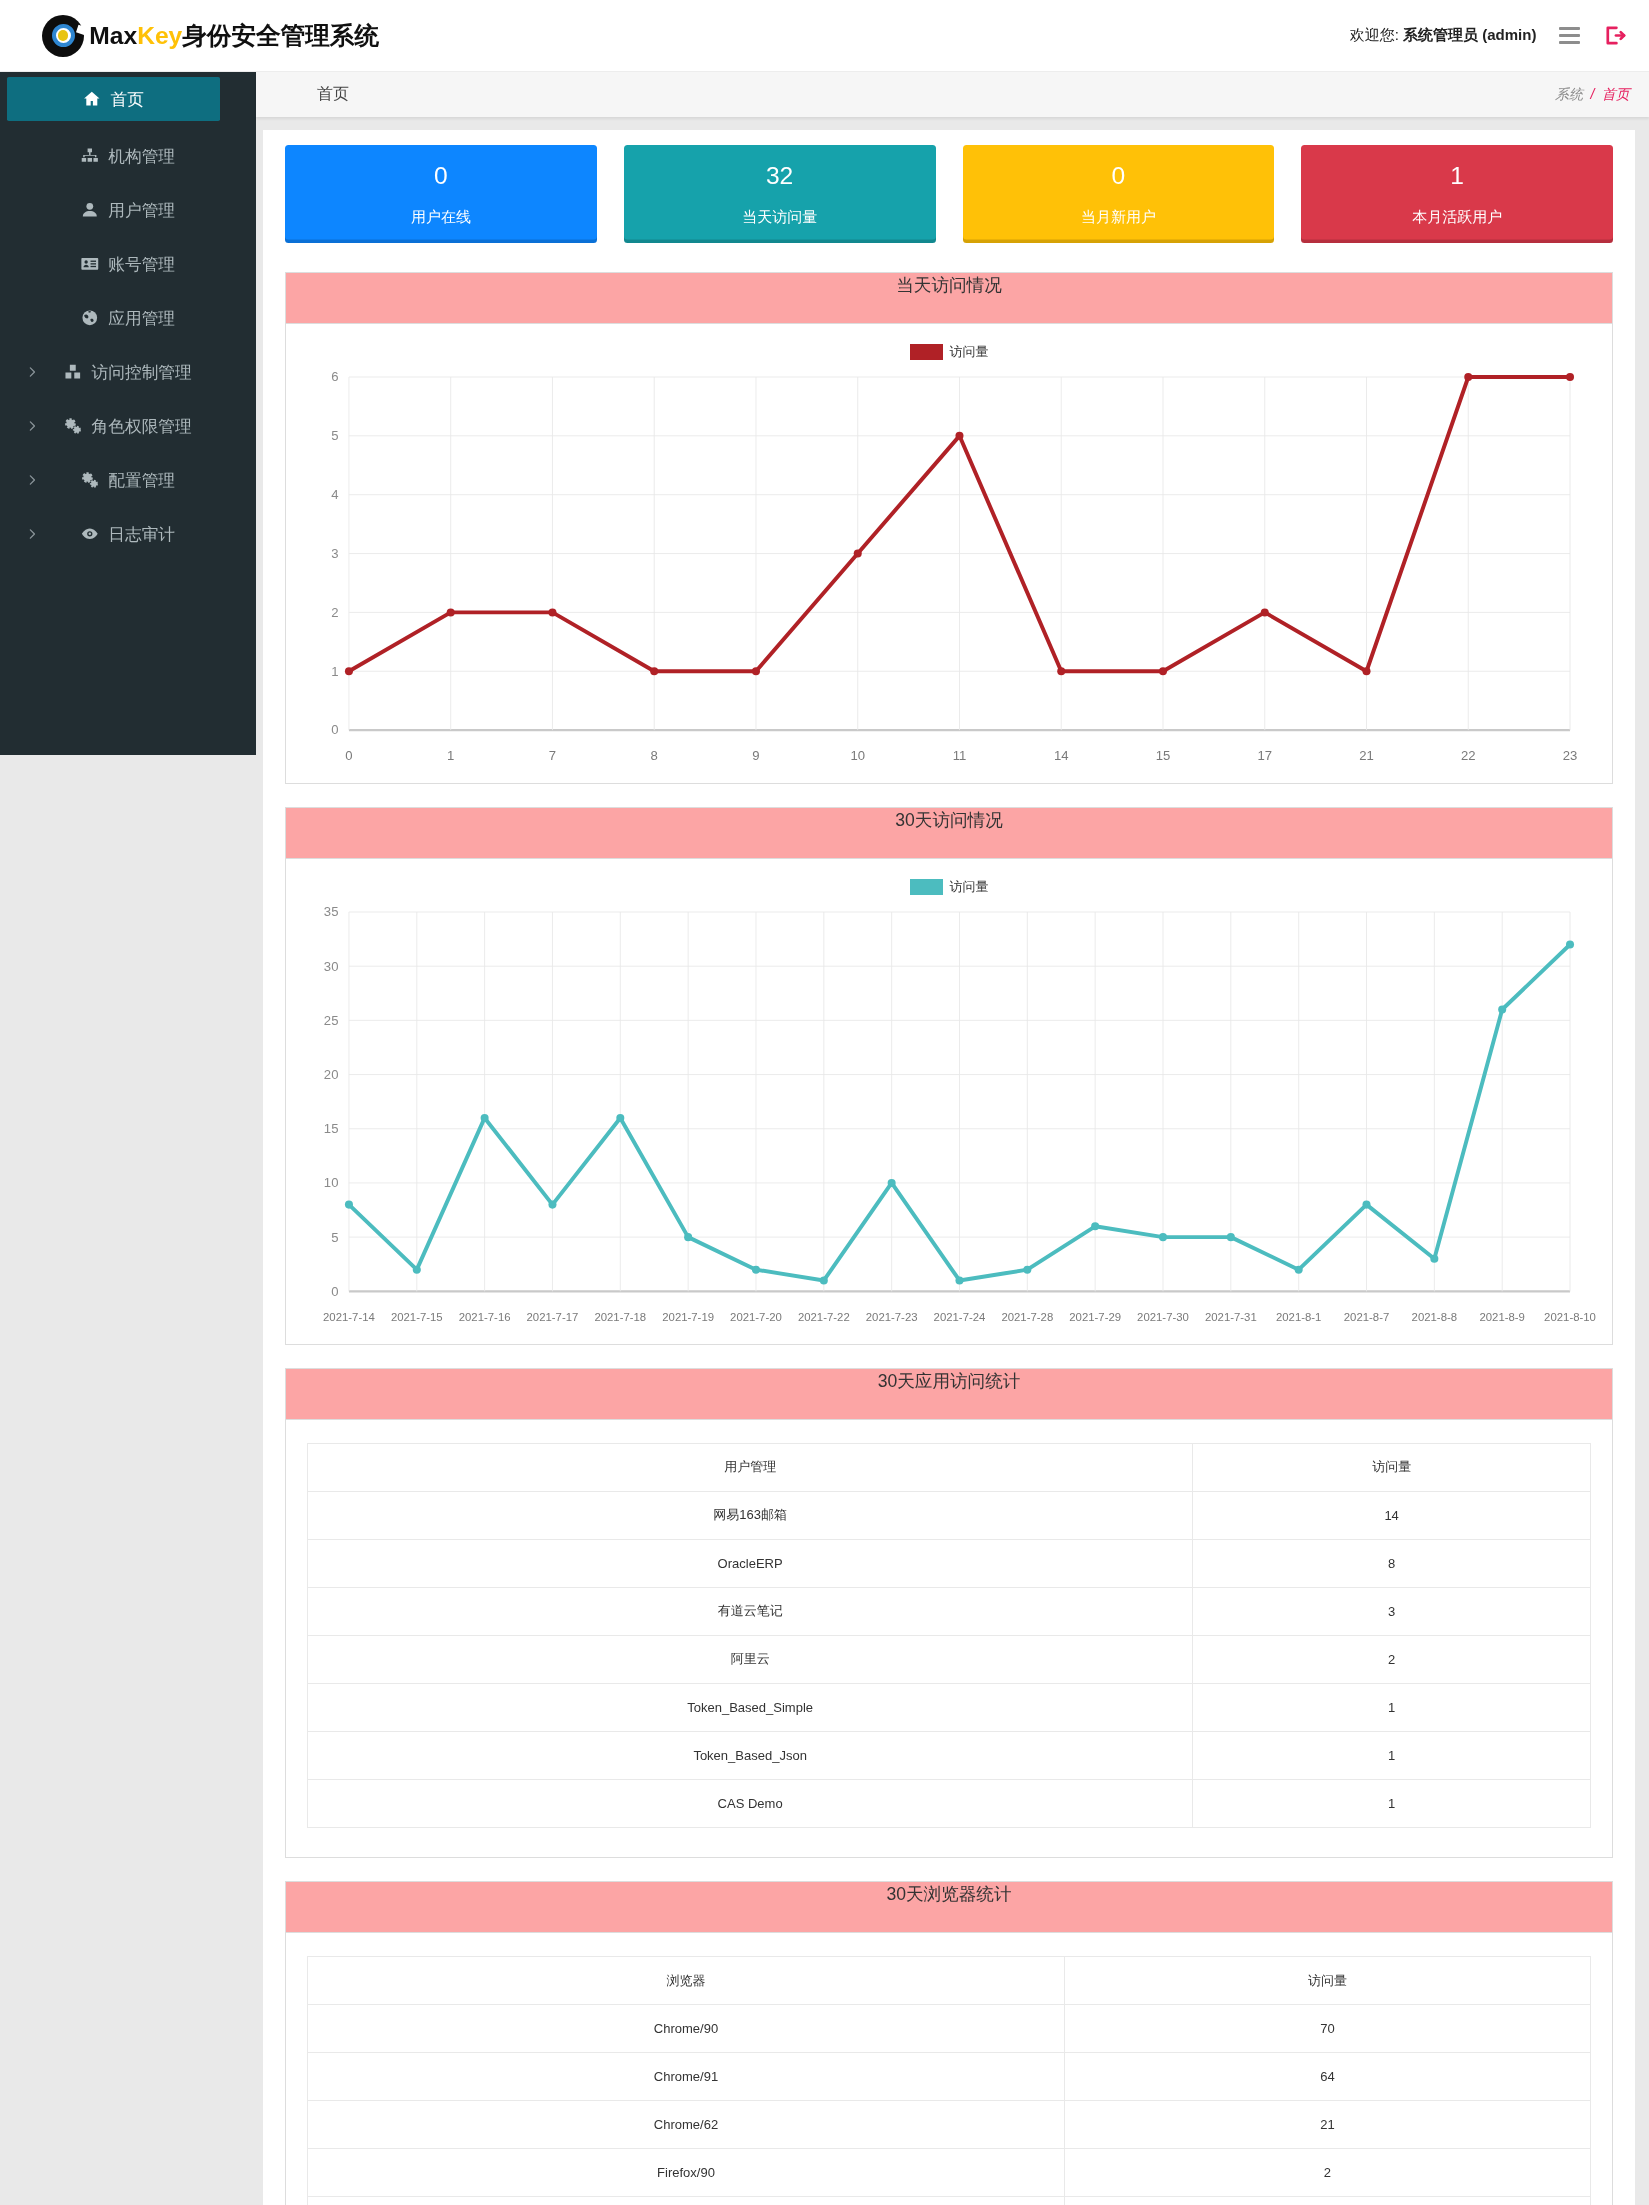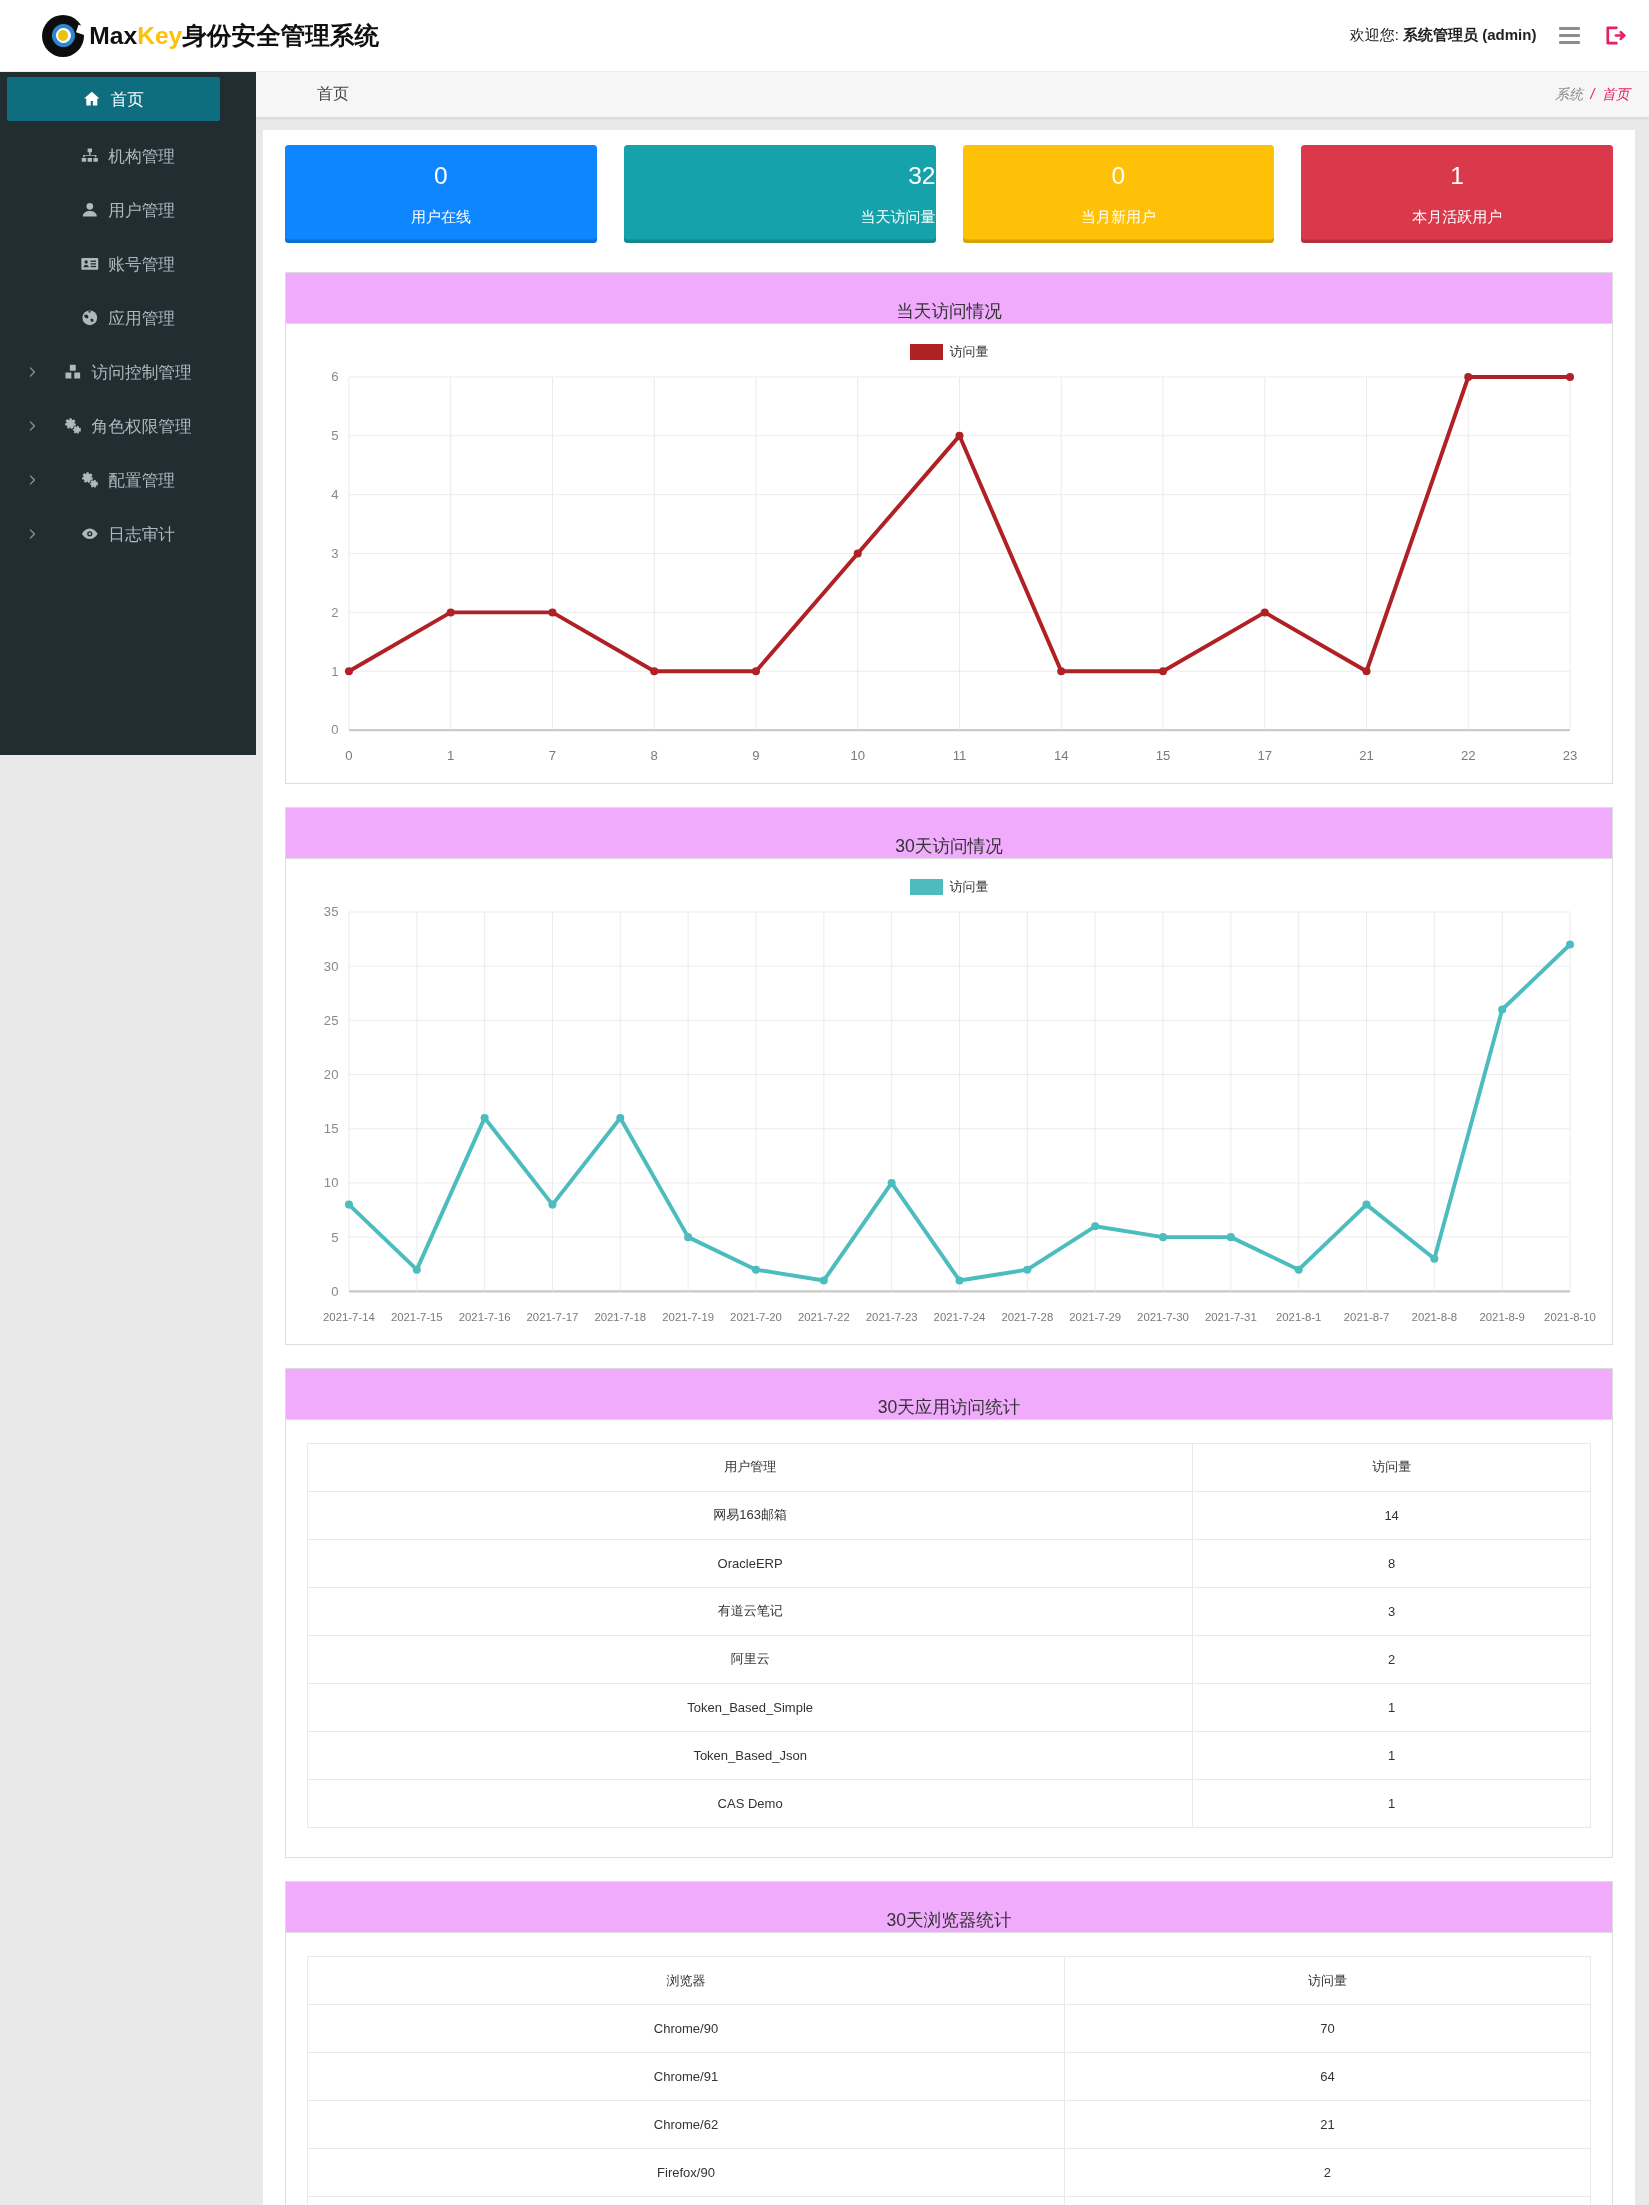--- a/index.html
+++ b/index.html
@@ -52,22 +52,22 @@
   .crumb-cur { color:var(--accent,#e6205f); text-decoration:none; cursor:pointer; }
   .content-card { background:#fff; margin:13px 14px 0 7px; padding:15px 22px 22px 22px; min-height:2045px; }
   
   .cards-row { display:flex; gap:27px; margin-bottom:29px; }
   .stat-card { flex:1; height:98px; border-radius:3.5px; color:#fff; text-align:center;
     box-shadow:inset 0 -3.5px 0 rgba(0,0,0,0.16); padding-top:18.4px; }
   .stat-card .num { font-size:24.6px; line-height:26px; }
   .stat-card .lbl { font-size:15px; margin-top:18.4px; }
   
   .panel { border:0.9px solid #ddd; margin-bottom:23px; background:#fff; }
-  .panel-header { height:51px; background:#f0abfc; border-bottom:0.9px solid #ddd;
-    display:flex; align-items:flex-end; justify-content:center; }
+  .panel-header { height:51px; background:#fca5a5; border-bottom:0.9px solid #ddd;
+    display:flex; align-items:flex-start; justify-content:center; }
   .panel-title { font-size:17.6px; color:#333; }
   .panel-body { padding:5.3px 0 8.8px 0; }
   .legend { display:flex; align-items:center; justify-content:center; gap:7px; margin:14px 0 1.8px 0;
     font-size:13px; color:#333; }
   .legend .swatch { display:inline-block; width:33px; height:16px; }
   .panel-body svg { display:block; }
   
   .tbl-wrap { padding:17.6px 21px 21px 21px; }
   table.data { width:100%; border-collapse:collapse; border:0.9px solid #e4e4e4; }
   table.data th, table.data td { border:0.9px solid #e9e9e9; text-align:center; height:48px;
@@ -229,21 +229,21 @@
       <span class="crumb-sep">/</span>
       <a class="crumb-cur">首页</a>
     </span>
   </div>
   <div class="content-card">
     <div class="cards-row" id="cards-row">
         <div class="stat-card" style="background: rgb(13, 134, 255);">
           <div class="num">0</div>
           <div class="lbl">用户在线</div>
         </div>
-        <div class="stat-card" style="background: rgb(22, 162, 171); text-align: right;">
+        <div class="stat-card" style="background: rgb(22, 162, 171);">
           <div class="num">32</div>
           <div class="lbl">当天访问量</div>
         </div>
         <div class="stat-card" style="background: rgb(255, 193, 7);">
           <div class="num">0</div>
           <div class="lbl">当月新用户</div>
         </div>
         <div class="stat-card" style="background: rgb(217, 57, 74);">
           <div class="num">1</div>
           <div class="lbl">本月活跃用户</div>

